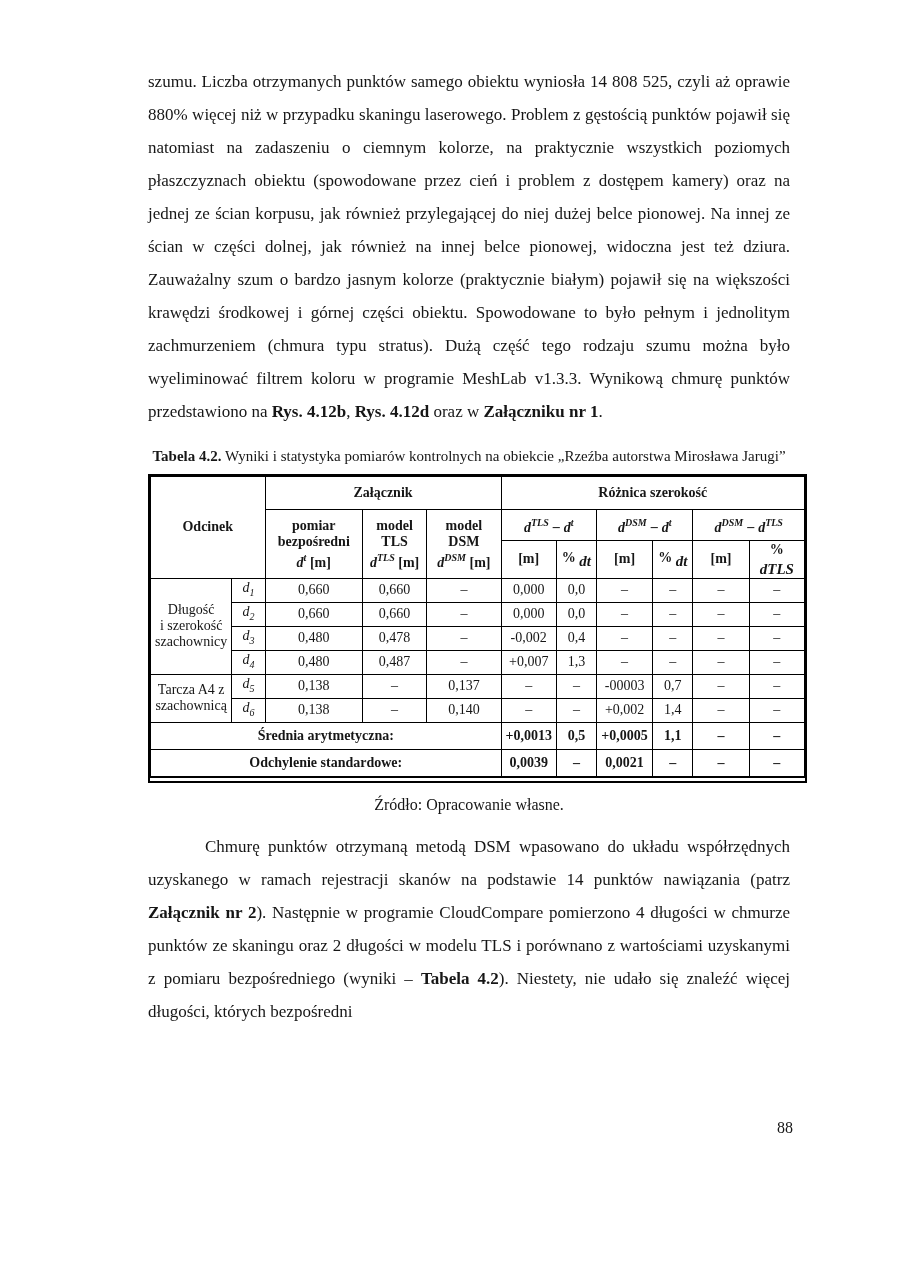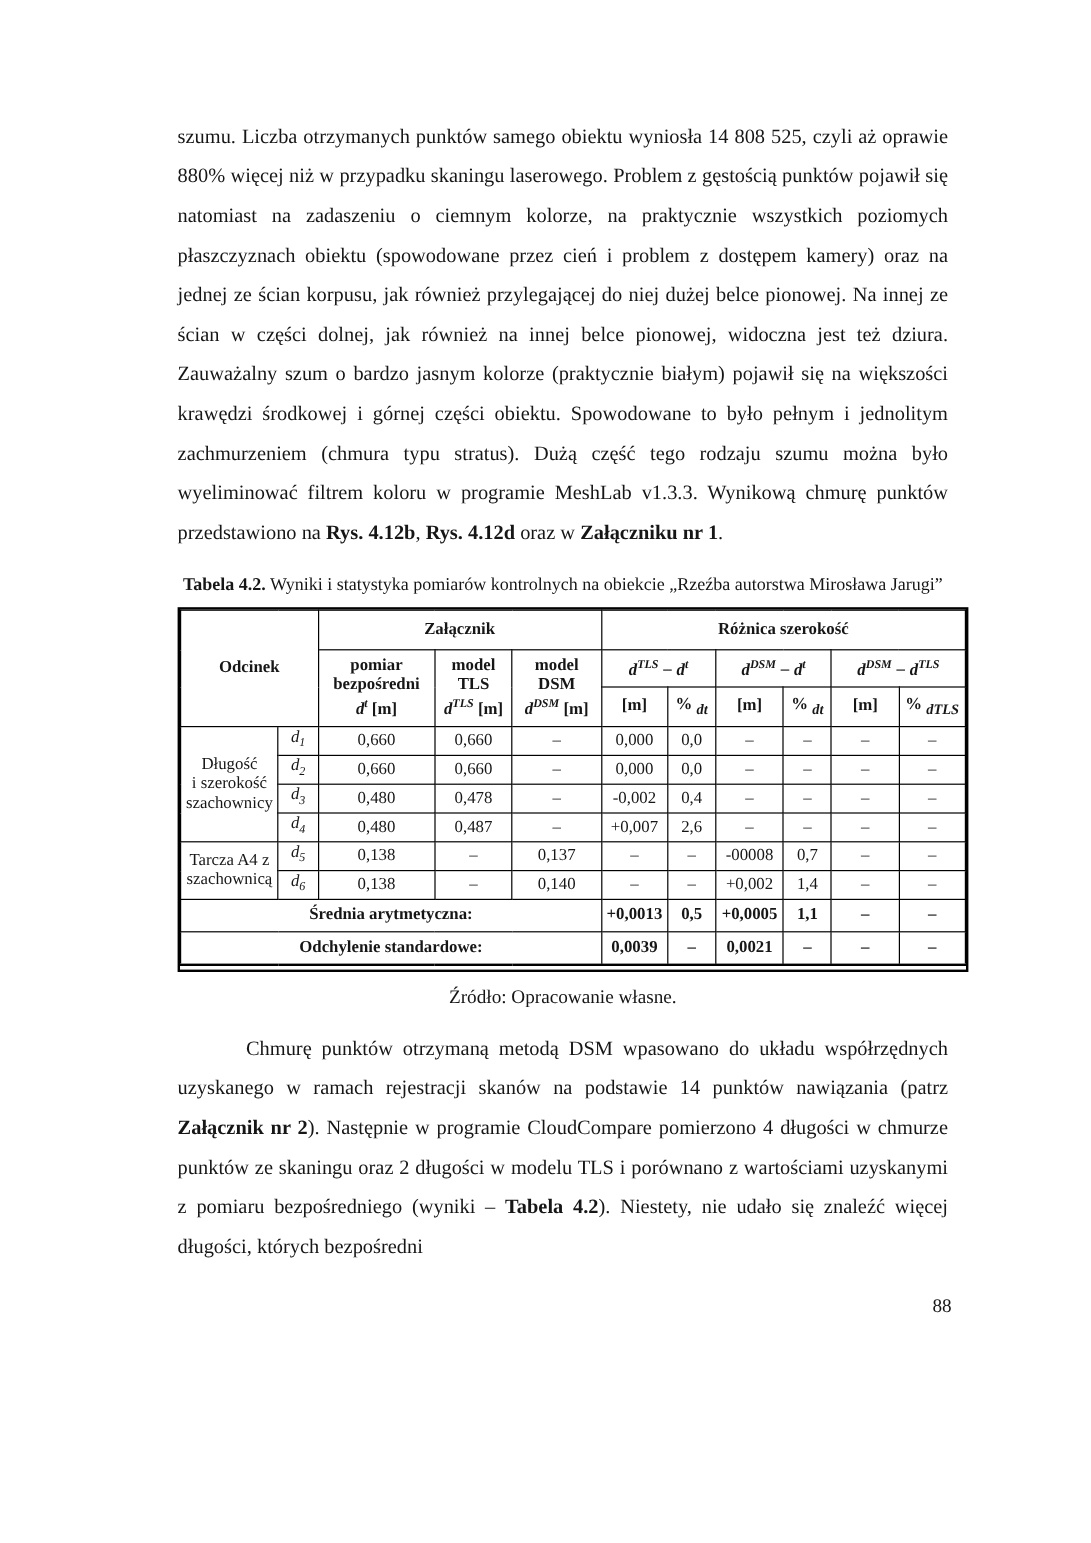--- a/index.html
+++ b/index.html
@@ -7,21 +7,21 @@
     width:909px;height:1286px;background:#ffffff;position:relative;
     font-family:"Liberation Serif","DejaVu Serif",serif;color:#161616;
     overflow:hidden;margin:0 auto;
   }
   .content{position:absolute;left:148px;top:0;width:660px;}
   .para{
     width:642px;font-size:17px;line-height:33px;text-align:justify;
     text-justify:inter-word;margin:0;
   }
   .para b{font-weight:bold;}
-  #para1{margin-top:97px;}
+  #para1{margin-top:65px;}
   #para2{margin-top:14px;text-indent:57px;}
   .caption{
     width:642px;text-align:center;font-size:15px;line-height:33px;
     margin-top:12px;
   }
   .caption b{font-weight:bold;}
   .source{
     width:642px;text-align:center;font-size:16px;
     margin-top:11px;line-height:22px;
   }
@@ -43,32 +43,32 @@
   .rbody td{height:21px;}
   .rsum td{height:24px;font-weight:bold;}
   .rsum1 td{border-top:2px solid #000;}
   td.corner{font-weight:bold;font-size:15px;border-right:4px double #000;margin-top:40px;}
   td.hg{font-weight:bold;font-size:15px;}
   td.hc{font-weight:bold;font-size:13.5px;line-height:15px;}
   td.hf{font-weight:bold;}
   td.hf i,td.hc i{font-weight:bold;}
   td.hf sup,td.hc sup{font-style:italic;font-size:10px;font-weight:bold;}
   td.hu{font-weight:bold;}
-  sub.psub{font-style:italic;font-size:12px;font-weight:bold;}
+  sub.psub{font-style:italic;font-size:15px;font-weight:bold;}
   td.group{font-size:13.5px;line-height:16px;white-space:pre-line;}
   td.dcol{font-style:italic;border-right:4px double #000;font-size:14px;}
   td.dcol sub{font-size:10px;}
   td.vthick{border-right:2px solid #000;}
   td.sumlabel{
     text-align:right;font-weight:bold;border-right:4px double #000;
     padding-right:5px;font-size:14px;
   }
   .mn{padding:0 4px;}
   .pagenum{
-    position:absolute;left:148px;top:1080px;width:645px;text-align:right;
+    position:absolute;left:148px;top:1119px;width:645px;text-align:right;
     font-size:16px;
   }
 </style>
 </head>
 <body>
 
 <div class="page">
   <div class="content">
 
     <p class="para" id="para1"><span>szumu. Liczba otrzymanych punktów samego obiektu wyniosła 14 808 525, czyli aż oprawie 880% więcej niż w przypadku skaningu laserowego. Problem z gęstością punktów pojawił się natomiast na zadaszeniu o ciemnym kolorze, na praktycznie wszystkich poziomych płaszczyznach obiektu (spowodowane przez cień i problem z dostępem kamery) oraz na jednej ze ścian korpusu, jak również przylegającej do niej dużej belce pionowej. Na innej ze ścian w części dolnej, jak również na innej belce pionowej, widoczna jest też dziura. Zauważalny szum o bardzo jasnym kolorze (praktycznie białym) pojawił się na większości krawędzi środkowej i górnej części obiektu. Spowodowane to było pełnym i jednolitym zachmurzeniem (chmura typu stratus). Dużą część tego rodzaju szumu można było wyeliminować filtrem koloru w programie MeshLab v1.3.3. Wynikową chmurę punktów przedstawiono na </span><b>Rys. 4.12b</b><span>, </span><b>Rys. 4.12d</b><span> oraz w </span><b>Załączniku nr 1</b><span>.</span></p>
@@ -163,36 +163,36 @@
           <td>–</td>
           <td>–</td>
           <td>–</td>
         </tr>
         <tr class="rbody">
           <td class="dcol"><i>d</i><sub>4</sub></td>
           <td>0,480</td>
           <td>0,487</td>
           <td class="vthick">–</td>
           <td>+0,007</td>
-          <td>2,6</td>
+          <td>1,3</td>
           <td>–</td>
           <td>–</td>
           <td>–</td>
           <td>–</td>
         </tr>
         <tr class="rbody">
           <td class="group" rowspan="2">Tarcza A4 z
 szachownicą</td>
           <td class="dcol"><i>d</i><sub>5</sub></td>
           <td>0,138</td>
           <td>–</td>
           <td class="vthick">0,137</td>
           <td>–</td>
           <td>–</td>
-          <td>-00008</td>
+          <td>-00003</td>
           <td>0,7</td>
           <td>–</td>
           <td>–</td>
         </tr>
         <tr class="rbody">
           <td class="dcol"><i>d</i><sub>6</sub></td>
           <td>0,138</td>
           <td>–</td>
           <td class="vthick">0,140</td>
           <td>–</td>

